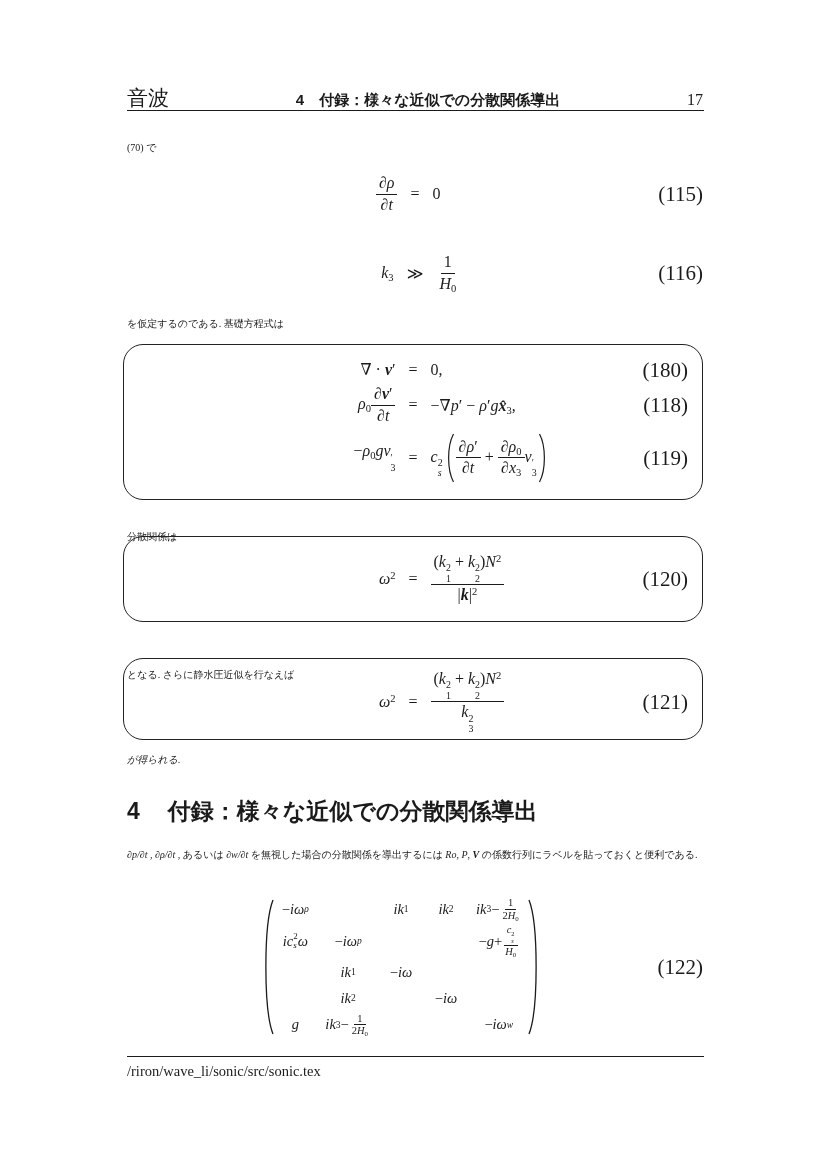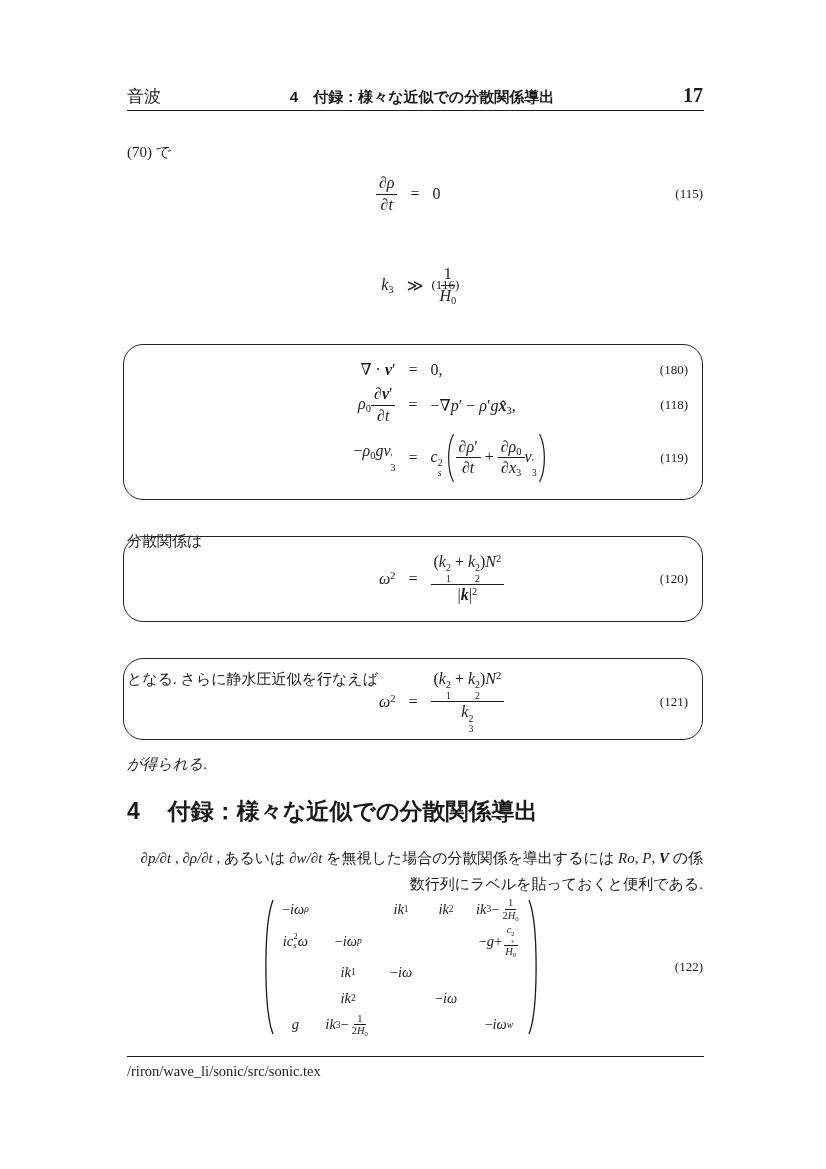--- a/index.html
+++ b/index.html
@@ -2,33 +2,33 @@
 <html><head>
 <meta charset="utf-8">
 <style>
   html,body{margin:0;padding:0;background:#e8e8e8;}
   .page{position:relative;width:826px;height:1169px;background:#ffffff;color:#1b1b1b;
         font-family:"Liberation Serif","DejaVu Serif",serif;overflow:hidden;}
   .abs{position:absolute;left:127px;width:576px;}
   .rule{position:absolute;left:127px;width:577px;border-top:1px solid #1b1b1b;height:0;}
   
   .hdr{display:flex;align-items:baseline;}
-  .hdr-left{font-family:Liberation Serif, serif;font-size:17px;}
+  .hdr-left{font-family:Liberation Serif, serif;font-size:21px;}
   .hdr-center{flex:1;text-align:center;font-weight:bold;font-size:15px;
               font-family:"Liberation Sans","DejaVu Sans",sans-serif;}
-  .hdr-page{font-weight:bold;font-size:20px;}
-  
-  .para{font-size:15px;line-height:1.65;}
+  .hdr-page{font-weight:normal;font-size:16px;}
+  
+  .para{font-size:10px;line-height:1.65;}
   
   .eqrow{display:grid;grid-template-columns:1fr auto 1fr;align-items:center;position:relative;
          font-size:16px;}
   .eq-l{justify-self:end;text-align:right;white-space:nowrap;}
   .eq-rel{padding:0 13px;}
   .eq-r{justify-self:start;text-align:left;white-space:nowrap;}
-  .eqnum{position:absolute;right:0;top:50%;transform:translateY(-50%);font-size:13px;font-style:normal;}
+  .eqnum{position:absolute;right:0;top:50%;transform:translateY(-50%);font-size:21px;font-style:normal;}
   .eqblock{display:flex;flex-direction:column;justify-content:center;}
   .eqbox{position:absolute;left:123px;width:580px;box-sizing:border-box;border:1px solid #222;
          border-radius:20px;display:flex;flex-direction:column;justify-content:space-evenly;
          padding:10px 14px;}
   
   i{font-style:italic;}
   .bi{font-weight:bold;font-style:italic;}
   sub{font-size:0.66em;vertical-align:-0.28em;line-height:0;}
   sup{font-size:0.66em;vertical-align:0.5em;line-height:0;}
   .fr{display:inline-flex;flex-direction:column;align-items:center;vertical-align:middle;
@@ -73,32 +73,33 @@
             <span class="fn"><i>∂ρ</i></span>
             <span class="fd"><i>∂t</i></span>
           </span></span>
       <span class="eq-rel">=</span>
       <span class="eq-r">0</span>
       <span class="eqnum">(115)</span>
     </div>
   </div>
 
 
-  <div class="abs eqblock" style="top:256px;height:58px;align-items:center;">
+  <div class="abs eqblock" style="top:244px;height:58px;">
     <div class="eqrow">
       <span class="eq-l"><i>k</i><sub>3</sub></span>
       <span class="eq-rel">≫</span>
       <span class="eq-r"><span class="fr">
             <span class="fn">1</span>
             <span class="fd"><i>H</i><sub>0</sub></span>
           </span></span>
       <span class="eqnum">(116)</span>
     </div>
   </div>
 
+  <div class="abs para" style="top:316px;">を仮定するのである. 基礎方程式は</div>
 
   <div class="eqbox" style="top:344px;height:156px;">
     <div class="eqrow">
       <span class="eq-l">∇ · <span class="bi">v</span>′</span>
       <span class="eq-rel">=</span>
       <span class="eq-r">0,</span>
       <span class="eqnum">(180)</span>
     </div>
     <div class="eqrow">
       <span class="eq-l"><i>ρ</i><sub>0</sub><span class="fr">
@@ -178,21 +179,21 @@
       <span class="eqnum">(121)</span>
     </div>
   </div>
 
   <div class="abs para" style="top:752px;font-style:italic;">が得られる.</div>
 
   <div class="abs h2" style="top:796px;">
     <span class="h2num">4</span><span>付録：様々な近似での分散関係導出</span>
   </div>
 
-  <div class="abs para" style="top:846px;line-height:1.7;text-align:right;"><i>∂p/∂t</i> , <i>∂ρ/∂t</i> , あるいは <i>∂w/∂t</i> を無視した場合の分散関係を導出するには <i>Ro</i>, <i>P</i>, <span class="bi">V</span> の係数行列にラベルを貼っておくと便利である.</div>
+  <div class="abs para" style="top:846px;line-height:1.7;"><i>∂p/∂t</i> , <i>∂ρ/∂t</i> , あるいは <i>∂w/∂t</i> を無視した場合の分散関係を導出するには <i>Ro</i>, <i>P</i>, <span class="bi">V</span> の係数行列にラベルを貼っておくと便利である.</div>
 
   <div class="abs mtxwrap" style="top:897px;height:140px;">
     <div class="mtx">
       <svg width="16" height="138" viewBox="0 0 16 138">
         <path d="M14 2 C4.5 26 4.5 112 14 136" fill="none" stroke="#1b1b1b" stroke-width="1.3"></path>
       </svg>
       <div class="mgrid">
           <div class="mcell">−<i>iω</i><sub><i>ρ</i></sub></div>
           <div class="mcell"></div>
           <div class="mcell">

